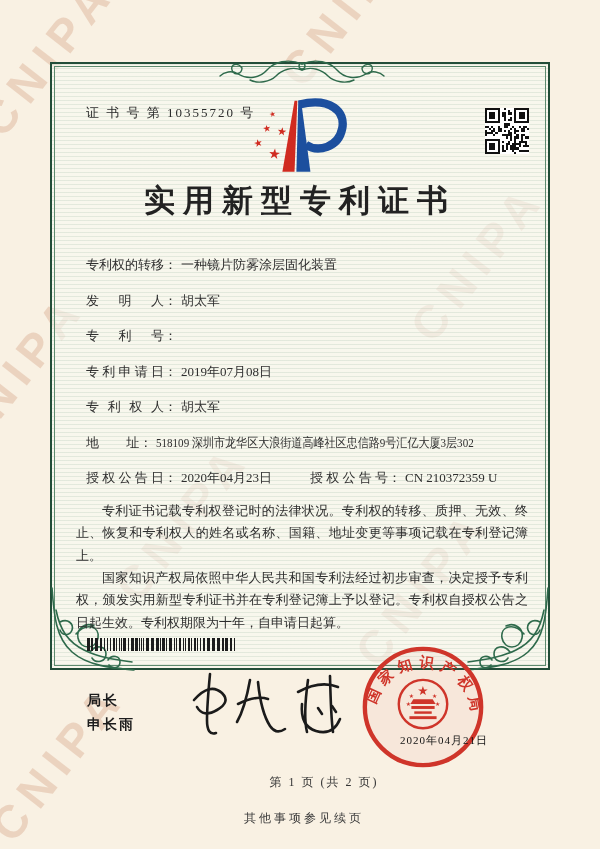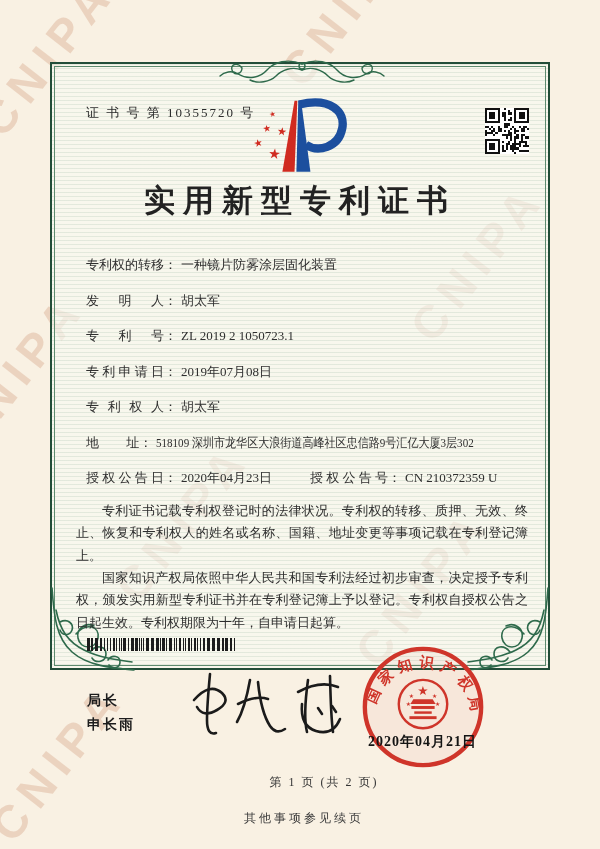--- a/index.html
+++ b/index.html
@@ -54,22 +54,22 @@
   .paras p{margin:0;text-indent:2em;}
   .barcode{position:absolute;left:35px;top:574px;width:155px;height:13px;}
   .official{
     position:absolute;left:35px;top:624px;
     font-family:"Liberation Sans","DejaVu Sans",sans-serif;
     font-weight:bold;font-size:14px;letter-spacing:2px;color:#1d1d1d;line-height:24px;
   }
   .signature{position:absolute;left:128px;top:604px;width:180px;height:82px;}
   .seal{position:absolute;left:308px;top:580px;width:126px;height:126px;}
   .seal-date{
-    position:absolute;left:316px;top:669px;width:120px;text-align:left;
-    font-size:14px;font-weight:700;color:#141414;letter-spacing:1px;
+    position:absolute;left:316px;top:669px;width:120px;text-align:right;
+    font-size:11px;font-weight:400;color:#141414;letter-spacing:1px;
   }
   .page-num{
     position:absolute;left:0;right:0;top:710px;text-align:center;
     font-size:12px;letter-spacing:2px;color:#333;margin-left:48px;
   }
   .note{
     position:absolute;left:8px;right:0;top:810px;text-align:center;
     font-size:12px;letter-spacing:3px;color:#3a3a3a;
   }
   .orn-top{position:absolute;left:160px;top:-8px;width:180px;height:34px;}
@@ -275,21 +275,20 @@
         <span class="val">一种镜片防雾涂层固化装置</span>
       </div>
       <div class="row">
         <span class="lab">发明人</span>
           <span>：</span>
         <span class="val">胡太军</span>
       </div>
       <div class="row">
         <span class="lab">专利号</span>
           <span>：</span>
-        <span class="val">ZL 2019 2 1050723.1</span>
       </div>
       <div class="row">
         <span class="lab">专利申请日</span>
           <span>：</span>
         <span class="val">2019年07月08日</span>
       </div>
       <div class="row">
         <span class="lab">专利权人</span>
           <span>：</span>
         <span class="val">胡太军</span>

